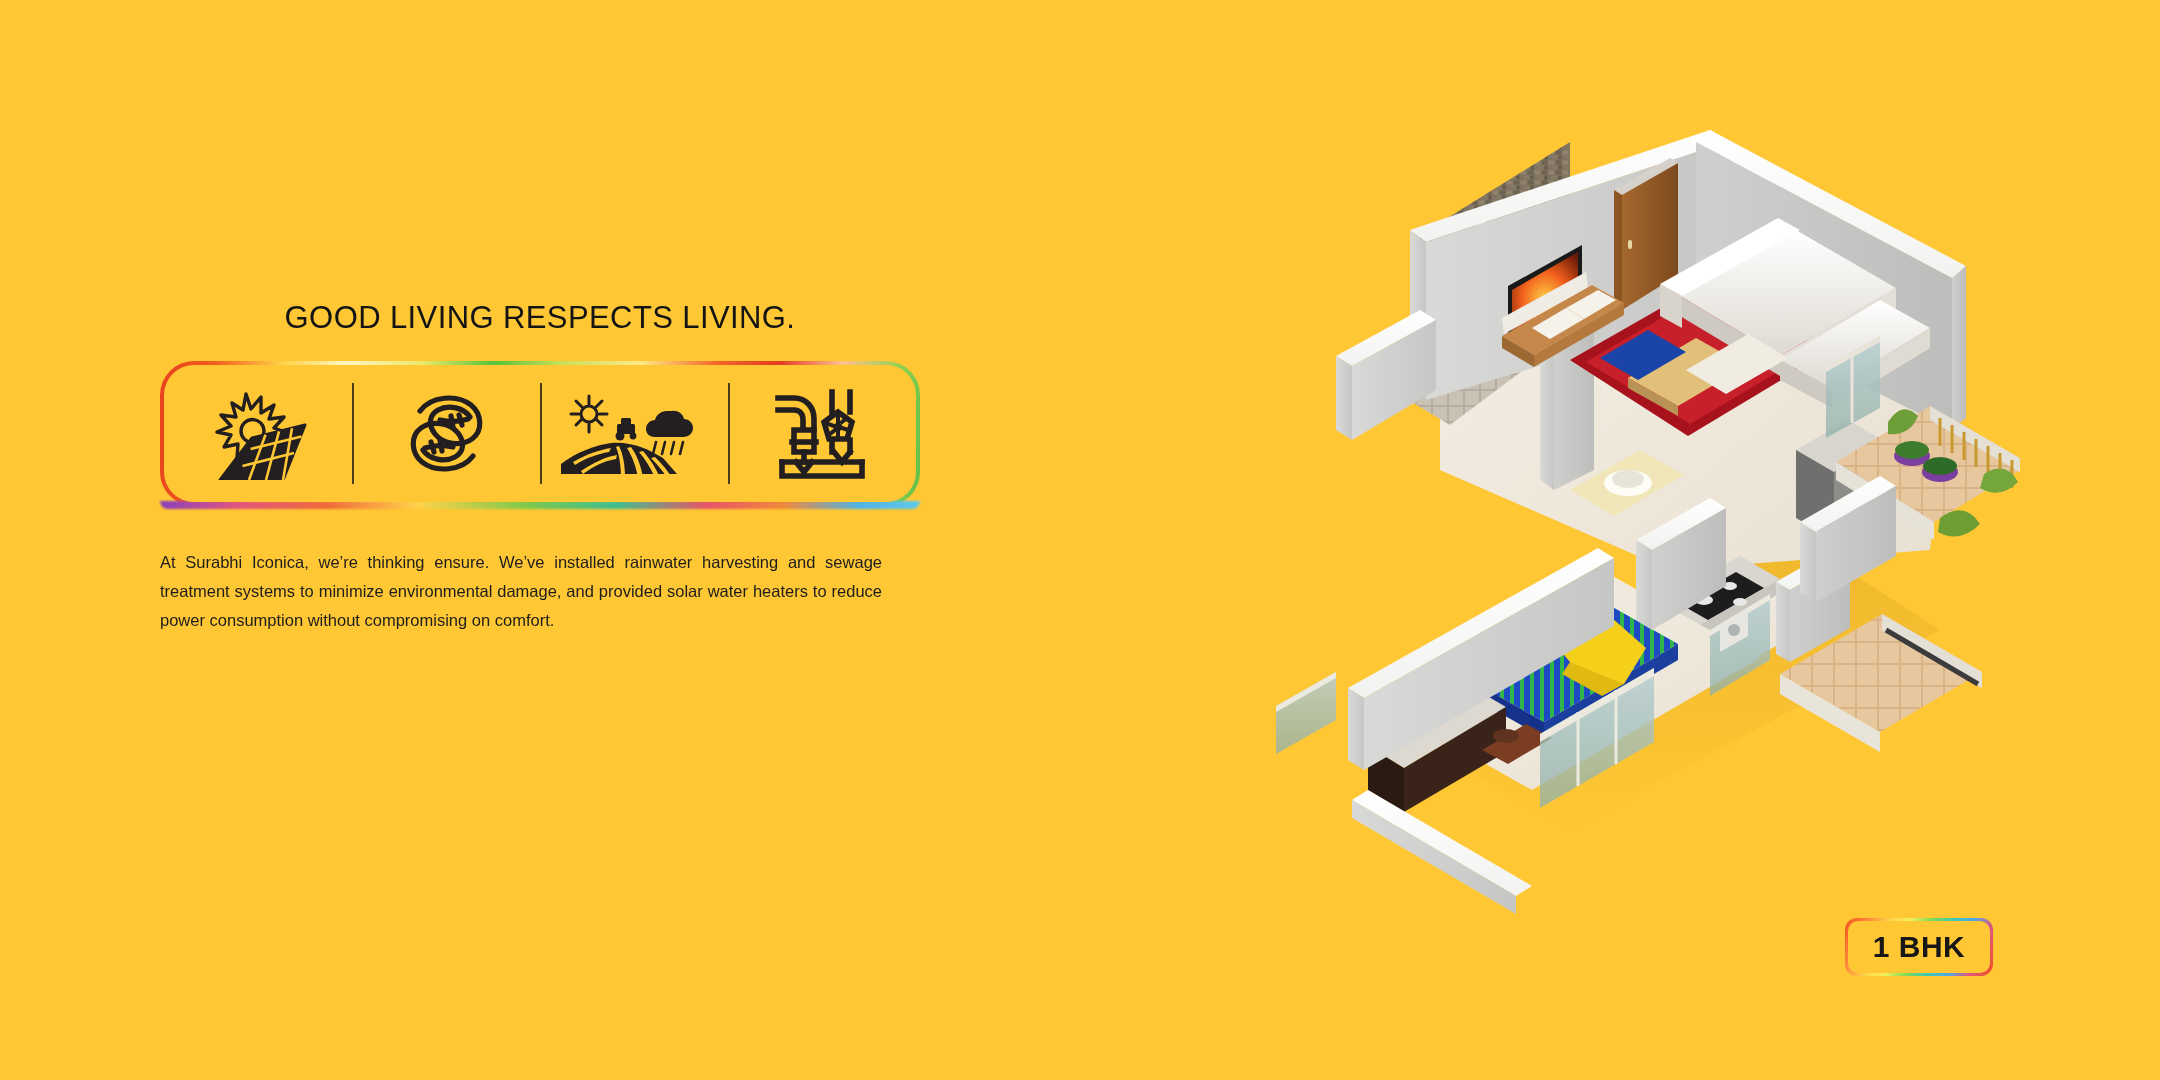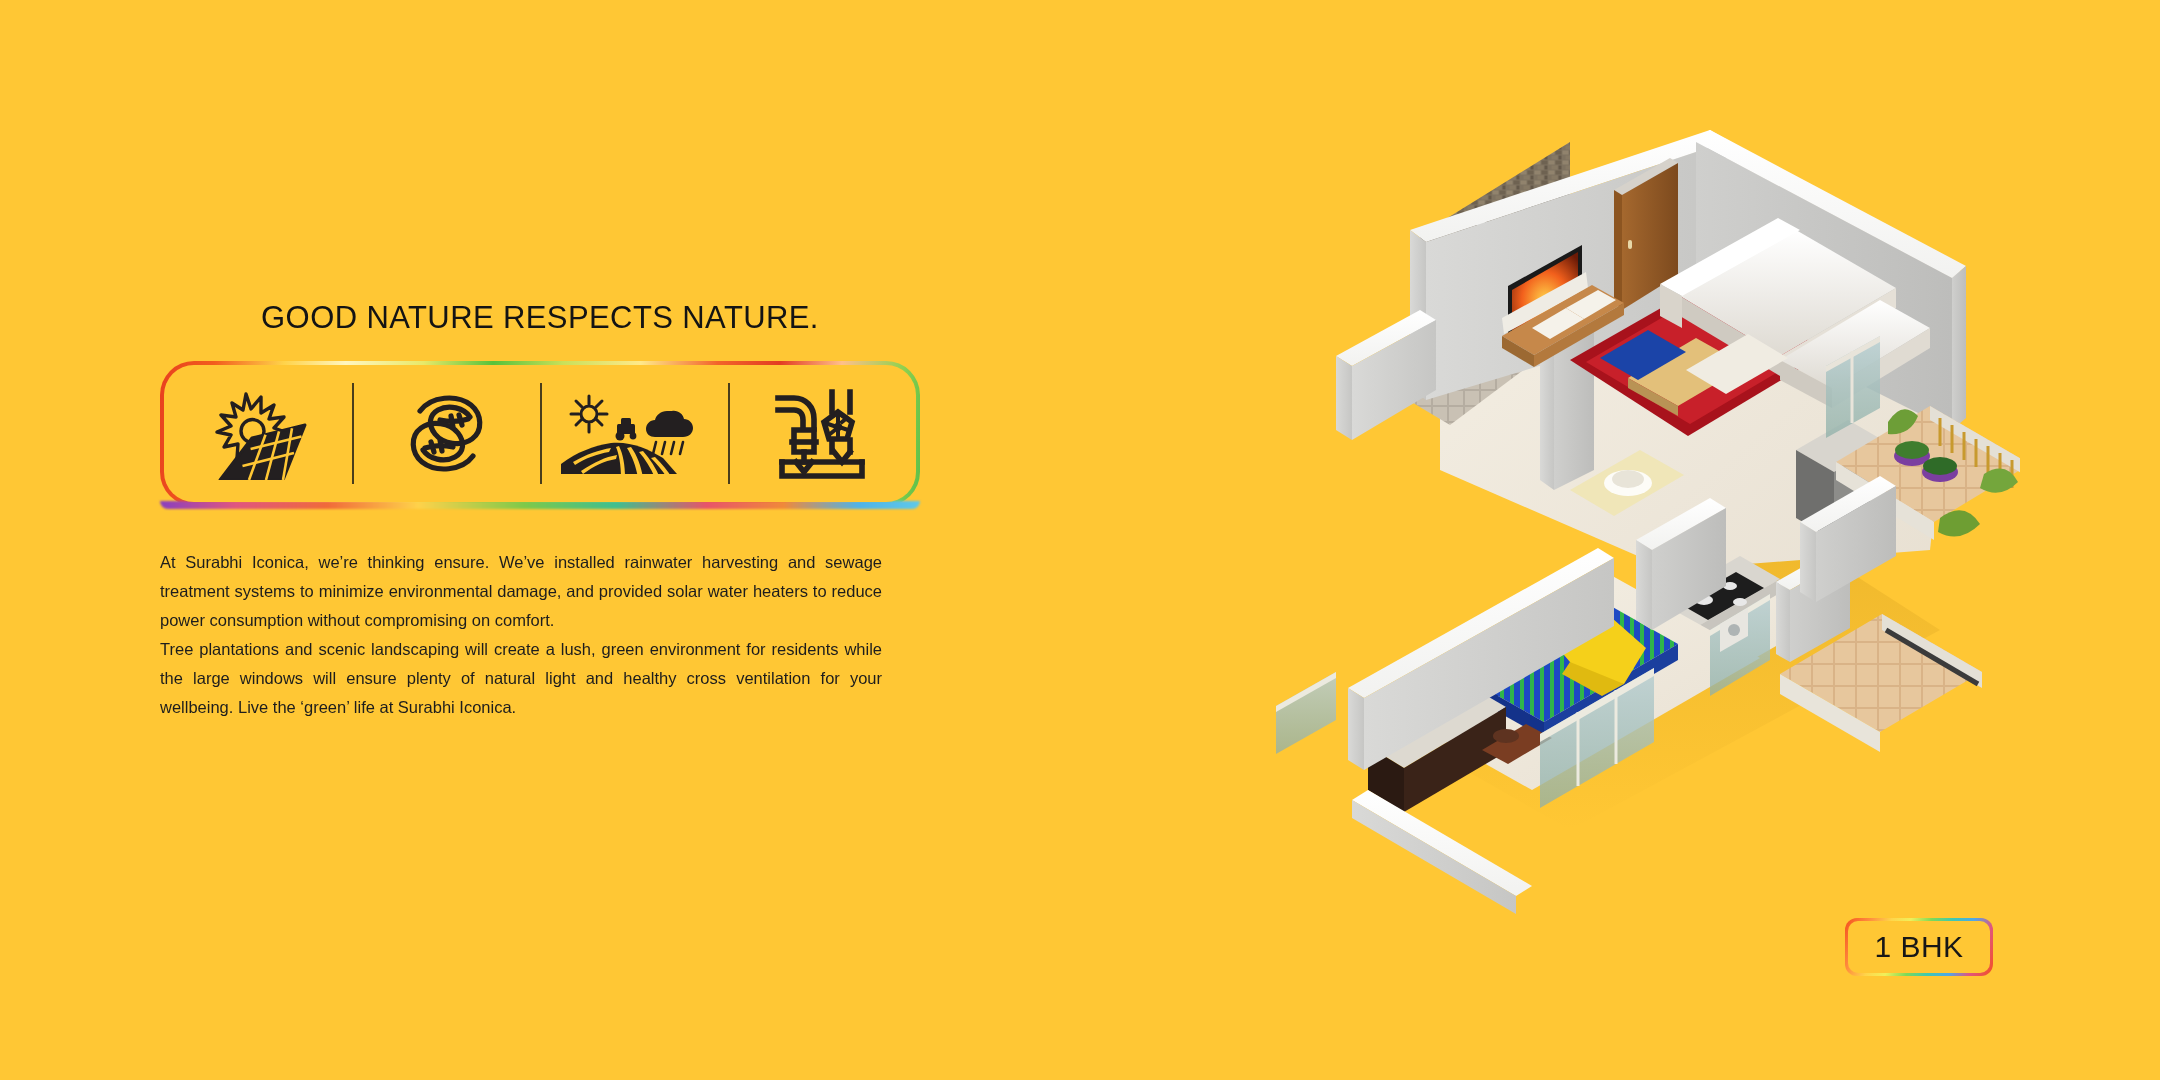--- a/index.html
+++ b/index.html
@@ -115,31 +115,31 @@
   #bhk-inner{
     width:100%; height:100%;
     background:#FFC734;
     border-radius:10px;
     display:flex;
     align-items:center;
     justify-content:center;
   }
   #bhk-label{
     font-size:30px;
-    font-weight:normal;
+    font-weight:bold;
     color:#171717;
     letter-spacing:.5px;
   }
 </style>
 </head>
 <body>
 
 <div id="left-col">
 
-  <h1 id="page-title">GOOD NATURE RESPECTS NATURE.</h1>
+  <h1 id="page-title">GOOD LIVING RESPECTS LIVING.</h1>
 
   <div id="features-card">
     <div id="features-inner">
 
       <div class="feature-cell">
         <span>
           <svg width="108" height="92" viewBox="0 0 108 92" fill="none" stroke="#231f20" stroke-width="3.4" stroke-linejoin="round">
 
             <path d="M42 6 L47 21 L57 9 L57 25 L70 17 L65 31 L80 29 L70 40 L84 45 L69 49 L78 60 L63 57 L65 71 L54 62 L49 75 L44 61 L33 70 L34 56 L20 59 L27 47 L13 44 L27 38 L17 27 L32 29 L28 15 L39 22 Z" fill="none"></path>
             <circle cx="48.5" cy="43" r="11.5" fill="none"></circle>
@@ -230,21 +230,20 @@
             <path d="M62 66 l8 10 8 -10"></path>
           </svg>
         </span>
       </div>
 
     </div>
   </div>
 
   <div id="body-copy">
     <p>At Surabhi Iconica, we’re thinking ensure. We’ve installed rainwater harvesting and sewage treatment systems to minimize environmental damage, and provided solar water heaters to reduce power consumption without compromising on comfort.</p>
-    <p>Tree plantations and scenic landscaping will create a lush, green environment for residents while the large windows will ensure plenty of natural light and healthy cross ventilation for your wellbeing. Live the ‘green’ life at Surabhi Iconica.</p>
   </div>
 </div>
 
 <div id="floorplan-wrap">
   <svg id="floorplan" viewBox="0 0 780 860" xmlns="http://www.w3.org/2000/svg">
     <defs>
       <linearGradient id="wallTop" x1="0" y1="0" x2="0" y2="1">
         <stop offset="0" stop-color="#ffffff"></stop>
           <stop offset="1" stop-color="#f2f2f0"></stop>
       </linearGradient>

